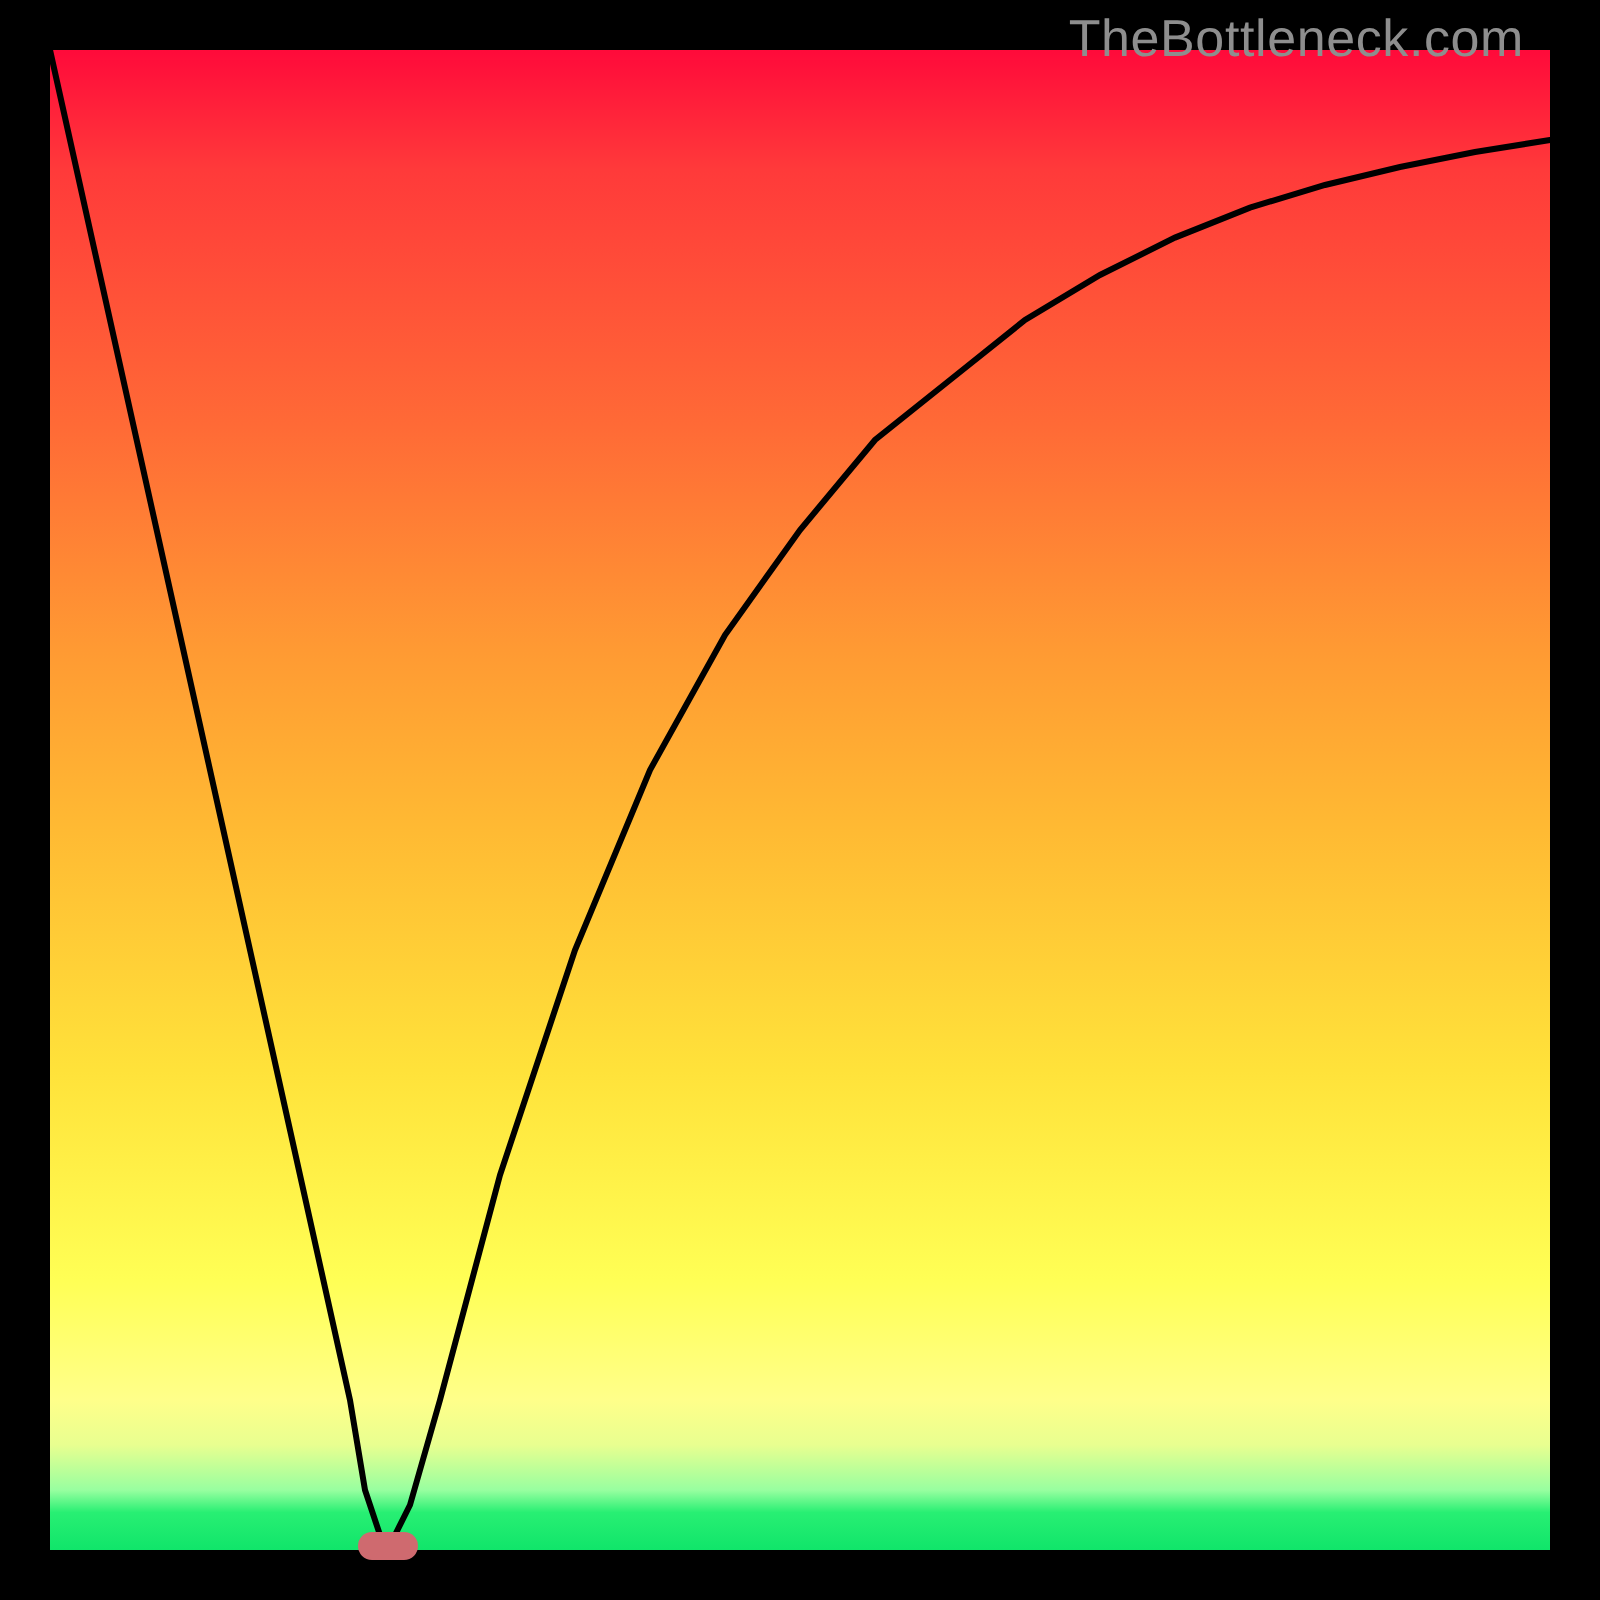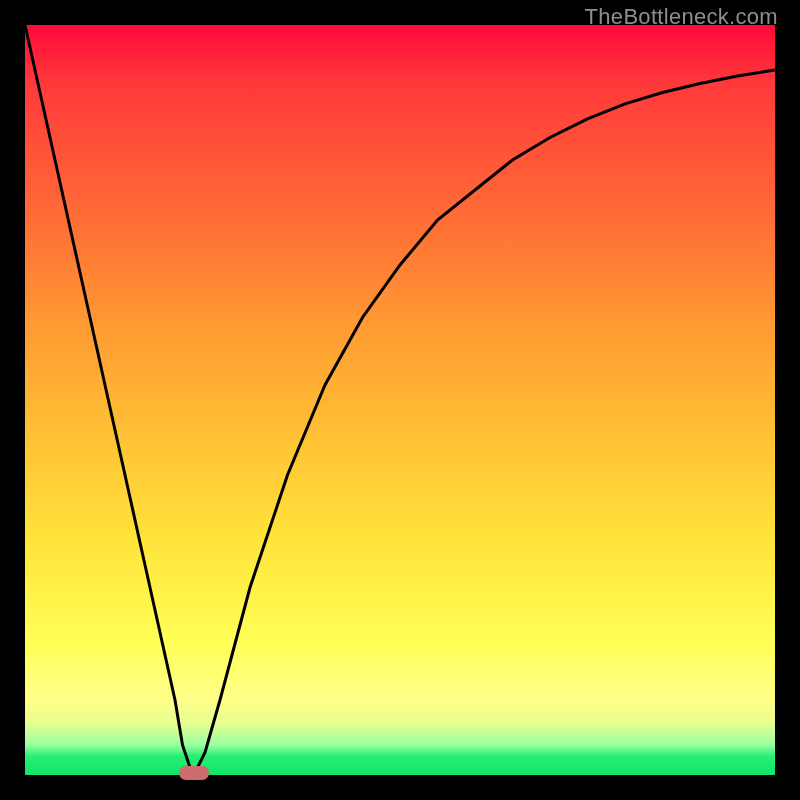--- a/index.html
+++ b/index.html
@@ -38,23 +38,23 @@
       #ffff8a 90%,
       #e8ff90 93%,
       #98ffa0 96%,
       #28ef73 97.5%,
       #10e56a 100%
     );
   }
   .watermark {
     position: absolute;
     top: 4px;
-    right: 22px;
+    right: 38px;
     color: #8e8e8e;
-    font-size: 22px;
+    font-size: 26px;
     font-weight: 400;
     letter-spacing: 0.3px;
   }
   svg.curve {
     position: absolute;
     left: 0;
     top: 0;
     width: 750px;
     height: 750px;
     overflow: visible;

